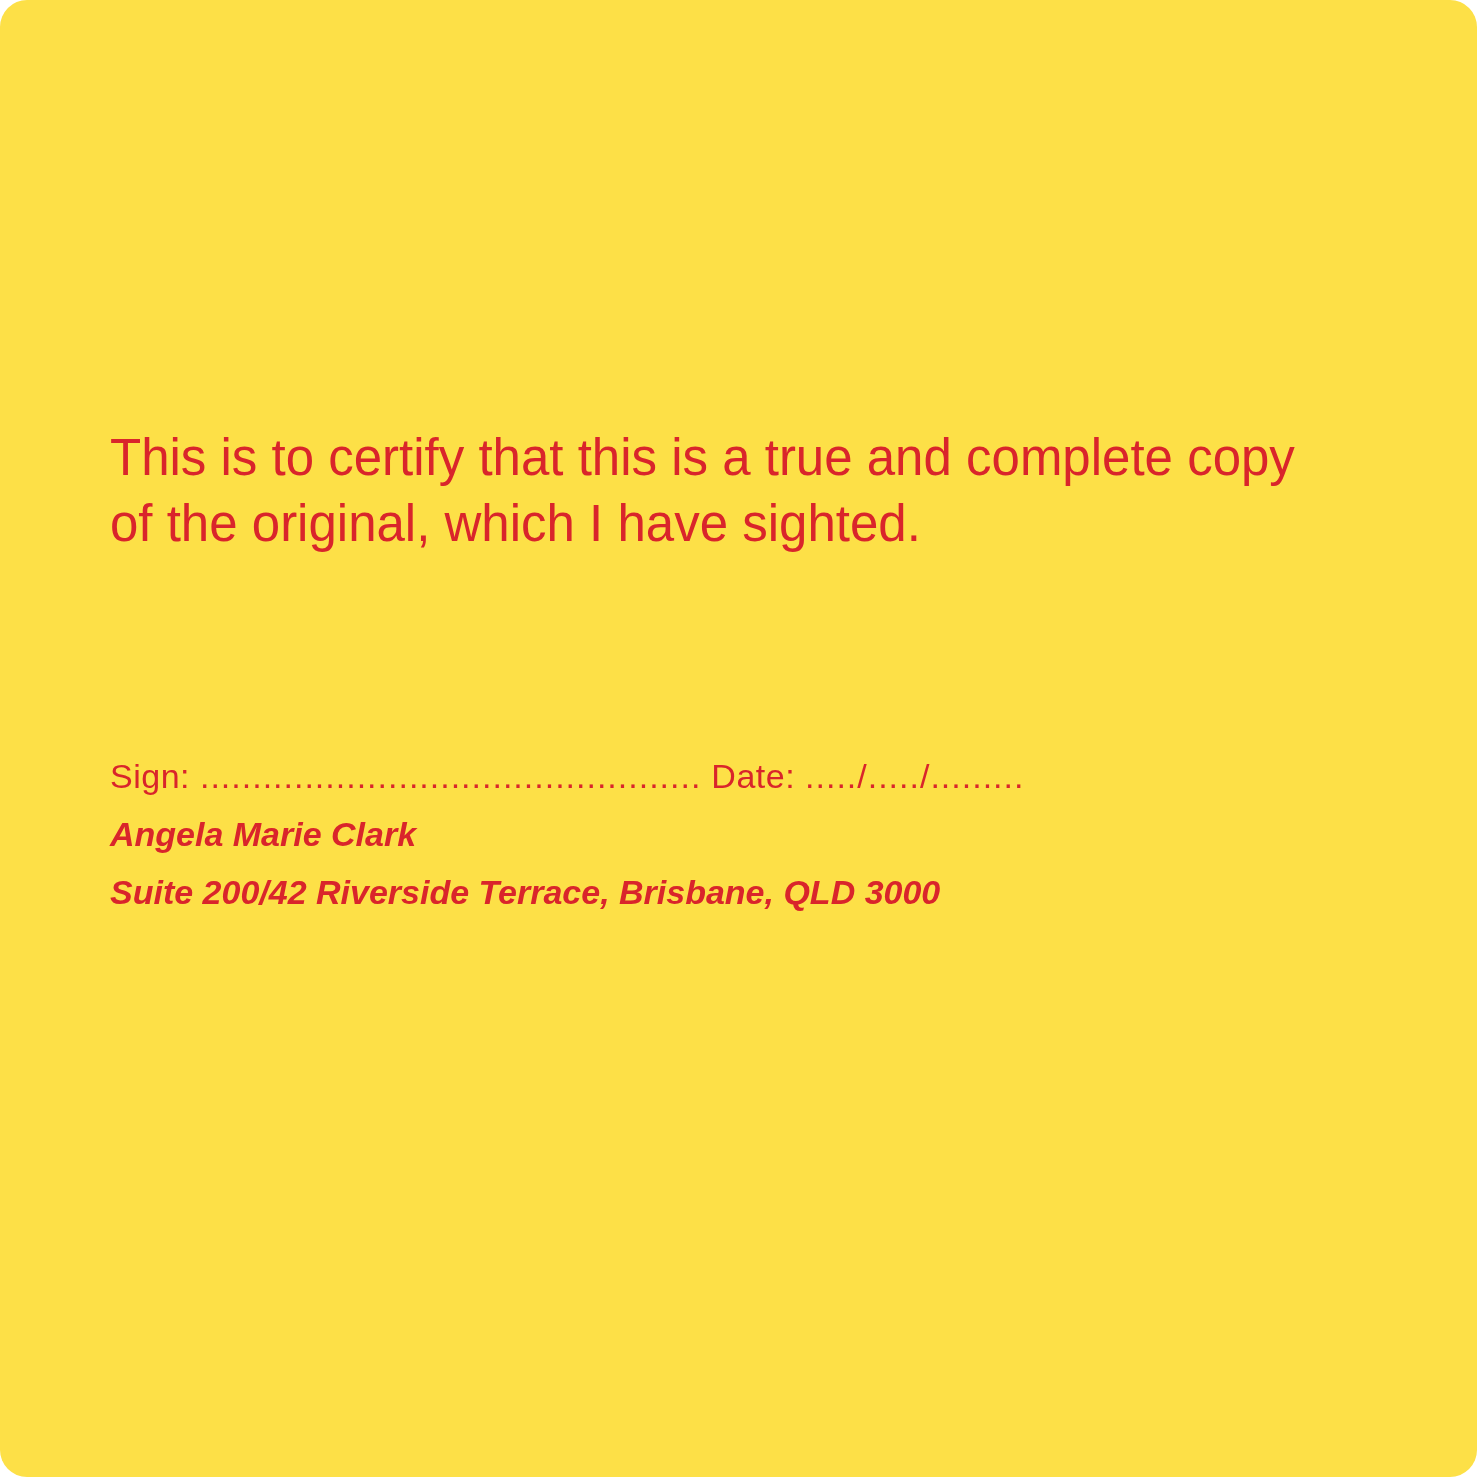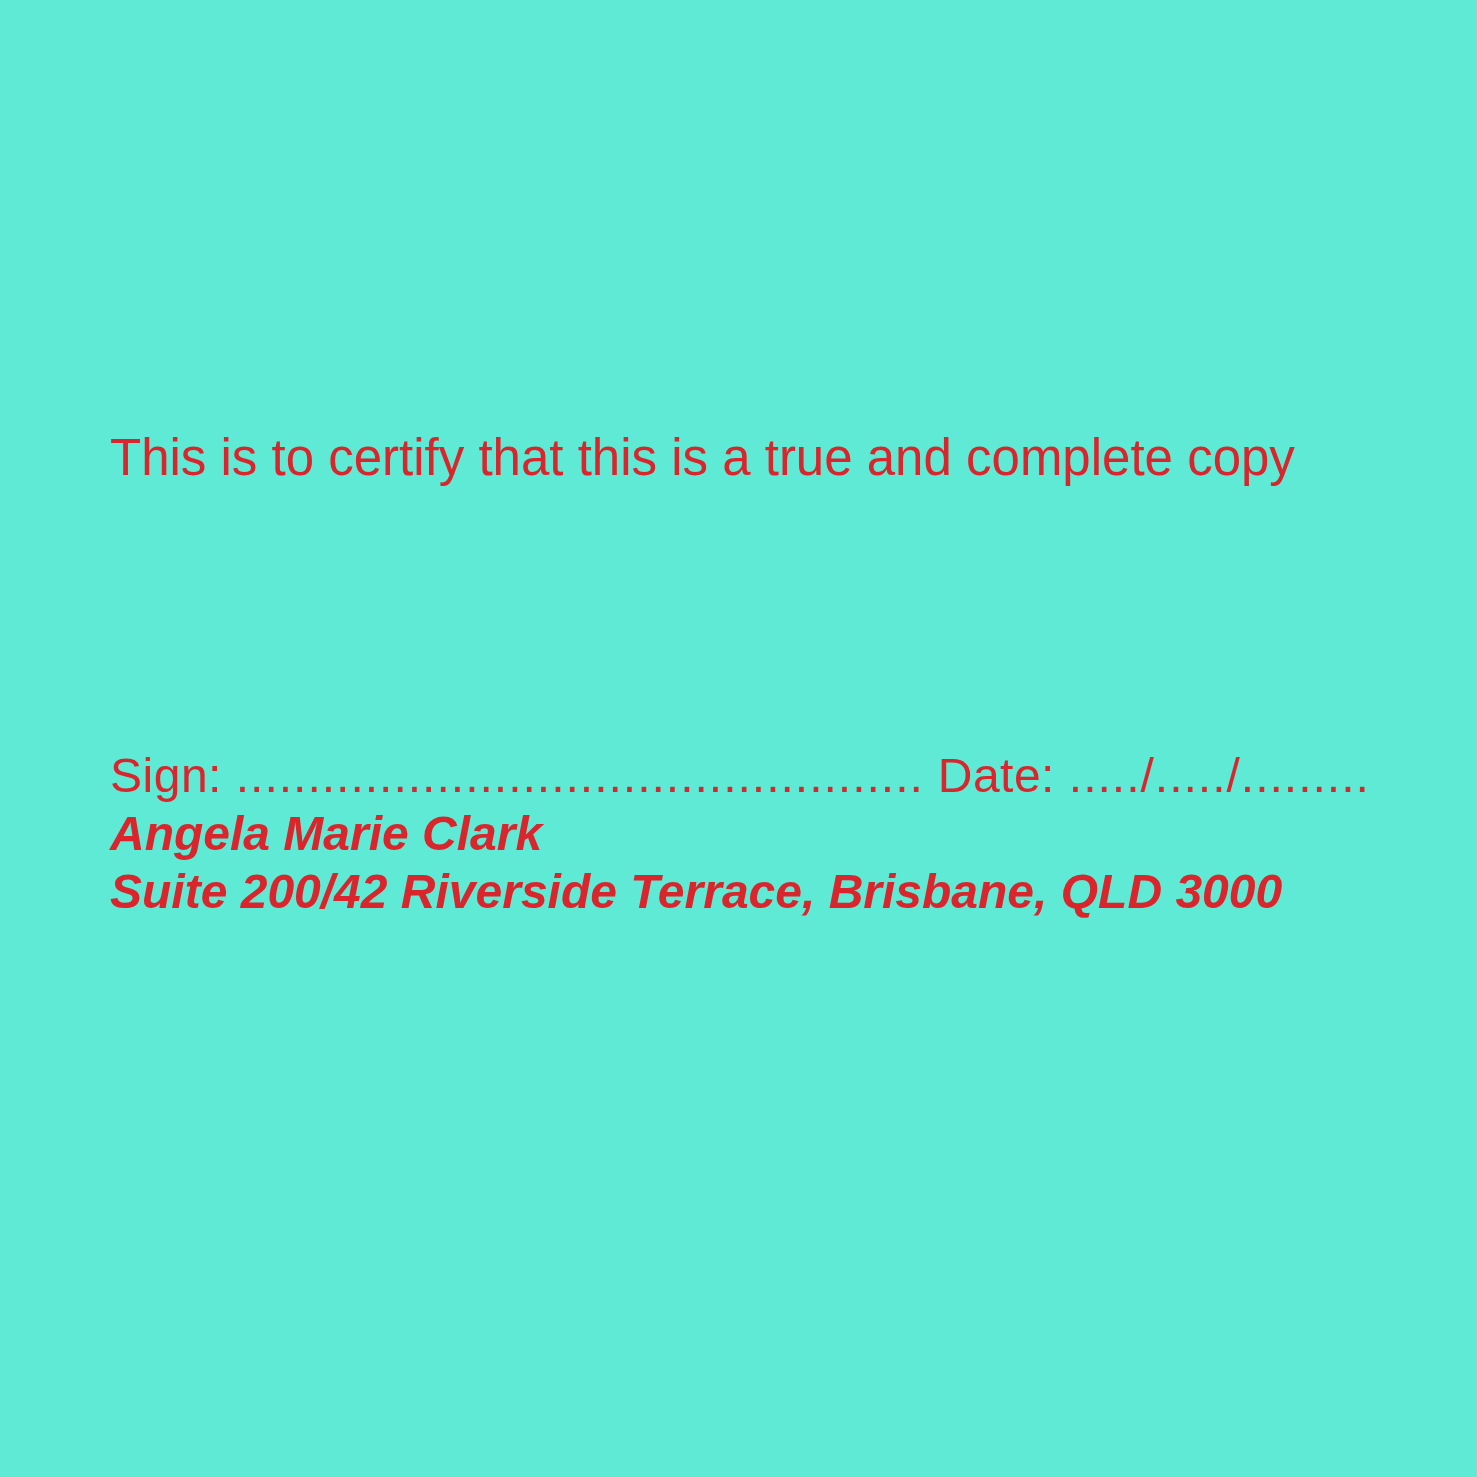--- a/index.html
+++ b/index.html
@@ -4,23 +4,24 @@
 <style>
   html, body {
     margin: 0;
     padding: 0;
     background: #ffffff;
   }
   .canvas {
     position: relative;
     width: 1477px;
     height: 1477px;
-    background: #5eead4;
+    background: #fde047;
     overflow: hidden;
     font-family: "Liberation Sans", "DejaVu Sans", sans-serif;
+    border-radius: 27px;
   }
   .stamp {
     position: absolute;
     left: 110px;
     top: 0;
     width: 1290px;
     color: #d9252b;
   }
   .certify-block {
     position: absolute;
@@ -28,21 +29,21 @@
     top: 425px;
     font-size: 51px;
     line-height: 66px;
     font-weight: 400;
     white-space: nowrap;
   }
   .details-block {
     position: absolute;
     left: 0;
     top: 747px;
-    font-size: 48px;
+    font-size: 34px;
     line-height: 58px;
     font-weight: 400;
     white-space: nowrap;
   }
   .sign-line {
     letter-spacing: 0.5px;
   }
   .bold-line {
     font-weight: 700;
     font-style: italic;
@@ -52,20 +53,21 @@
   }
 </style>
 </head>
 <body>
 
 <div class="canvas">
   <div class="stamp">
 
     <div class="certify-block">
       <div>This is to certify that this is a true and complete copy</div>
+      <div>of the original, which I have sighted.</div>
     </div>
 
     <div class="details-block">
       <div class="sign-line">
         <span>Sign:</span>
         <span class="sign-dots">................................................</span>
         <span>Date:</span>
         <span class="date-dots">...../...../.........</span>
       </div>
       <div class="bold-line">Angela Marie Clark</div>

